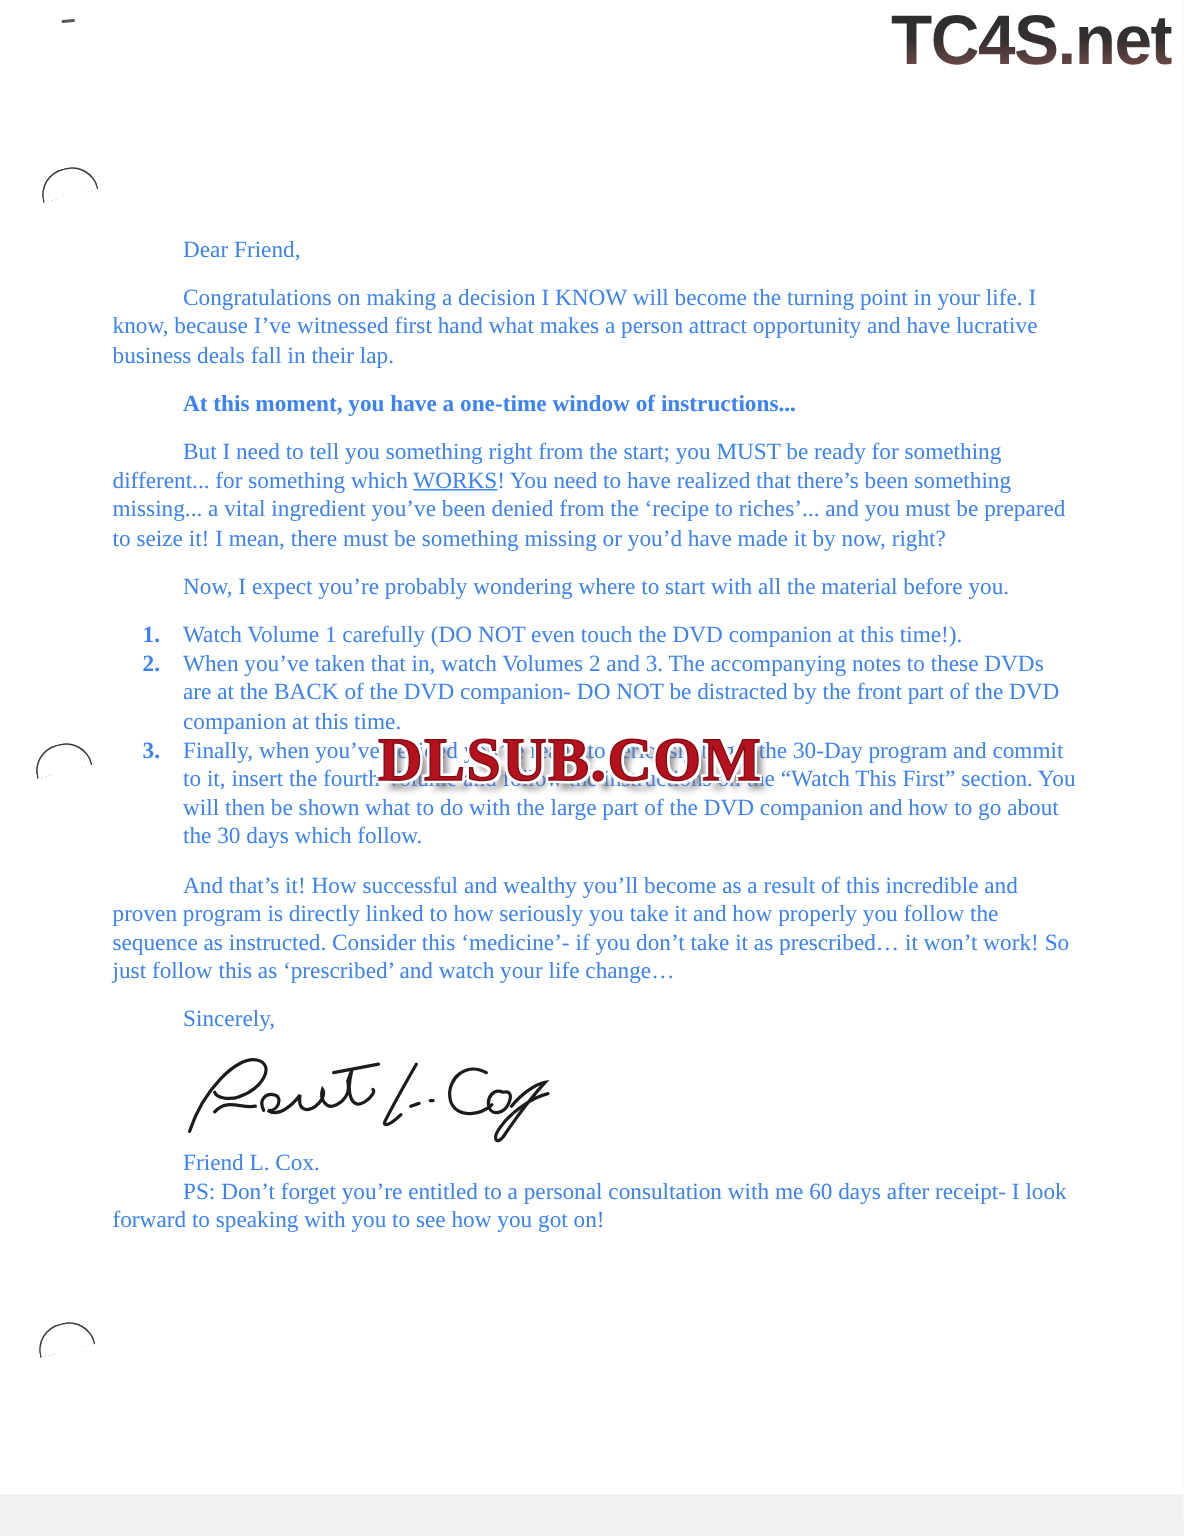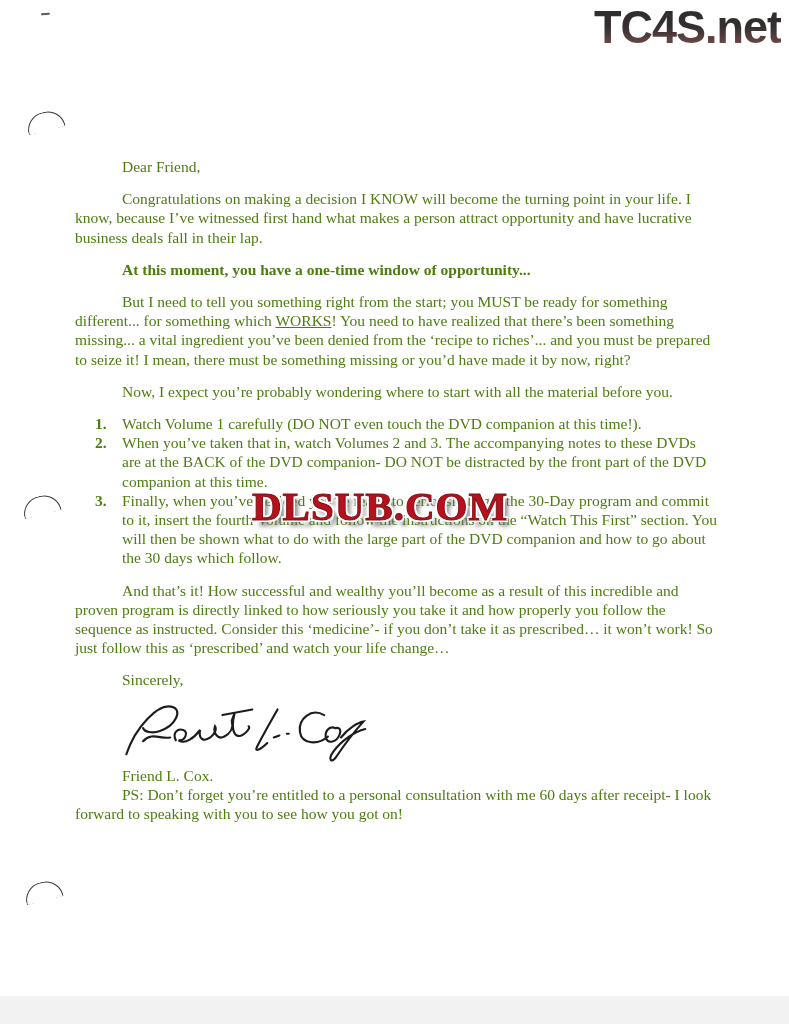--- a/index.html
+++ b/index.html
@@ -63,21 +63,21 @@
 
   .bottom-line {
     position:absolute; left:6px; right:0; top:1012px; height:1px;
     background:#4c4c4c; z-index:4;
   }
 
   
   .letter {
     position:absolute; left:75px; top:0; width:643px;
     padding-top:157px;
-    font-size:15.5px; line-height:19.2px; color:#4d7c0f;
+    font-size:15.5px; line-height:19.2px; color:#3b82f6;
     z-index:2;
   }
   .letter p { margin:0; }
   .gap { margin-top:13px !important; }
   .indent { text-indent:47px; }
   .b { font-weight:bold; }
   .i { }
   .u { text-decoration:underline;text-align:right; }
   ol.steps { list-style:none; margin:13px 0 0 0; padding:0; }
   ol.steps li { position:relative; padding-left:47px; margin:0; }
@@ -96,21 +96,21 @@
   <div class="punch p3"></div>
 
   <div class="tc4s">TC4S.net</div>
 
   <div class="letter">
 
     <p class="indent">Dear Friend,</p>
 
     <p class="indent gap">Congratulations on making a decision I KNOW will become the turning point in your life. I know, because I’ve witnessed first hand what makes a person attract opportunity and have lucrative business deals fall in their lap.</p>
 
-    <p class="indent gap b">At this moment, you have a one-time window of opportunity...</p>
+    <p class="indent gap b">At this moment, you have a one-time window of instructions...</p>
 
     <p class="indent gap"><span>But I need to tell you something right from the start; you MUST be ready for something different... for something which </span><span class="u">WORKS</span><span>! You need to have realized that there’s been something missing... a vital ingredient you’ve been denied from the ‘recipe to riches’... and you must be prepared to seize it! I mean, there must be </span><span class="i">something</span><span> missing or you’d have made it by now, right?</span></p>
 
     <p class="indent gap">Now, I expect you’re probably wondering where to start with all the material before you.</p>
 
 
 
     <ol class="steps">
       <li><span class="num">1.</span><span>Watch Volume 1 carefully (DO NOT even touch the DVD companion at this time!).</span></li>
       <li><span class="num">2.</span><span>When you’ve taken that in, watch Volumes 2 and 3. The accompanying notes to these DVDs are at the BACK of the DVD companion- DO NOT be distracted by the front part of the DVD companion at this time.</span></li>

